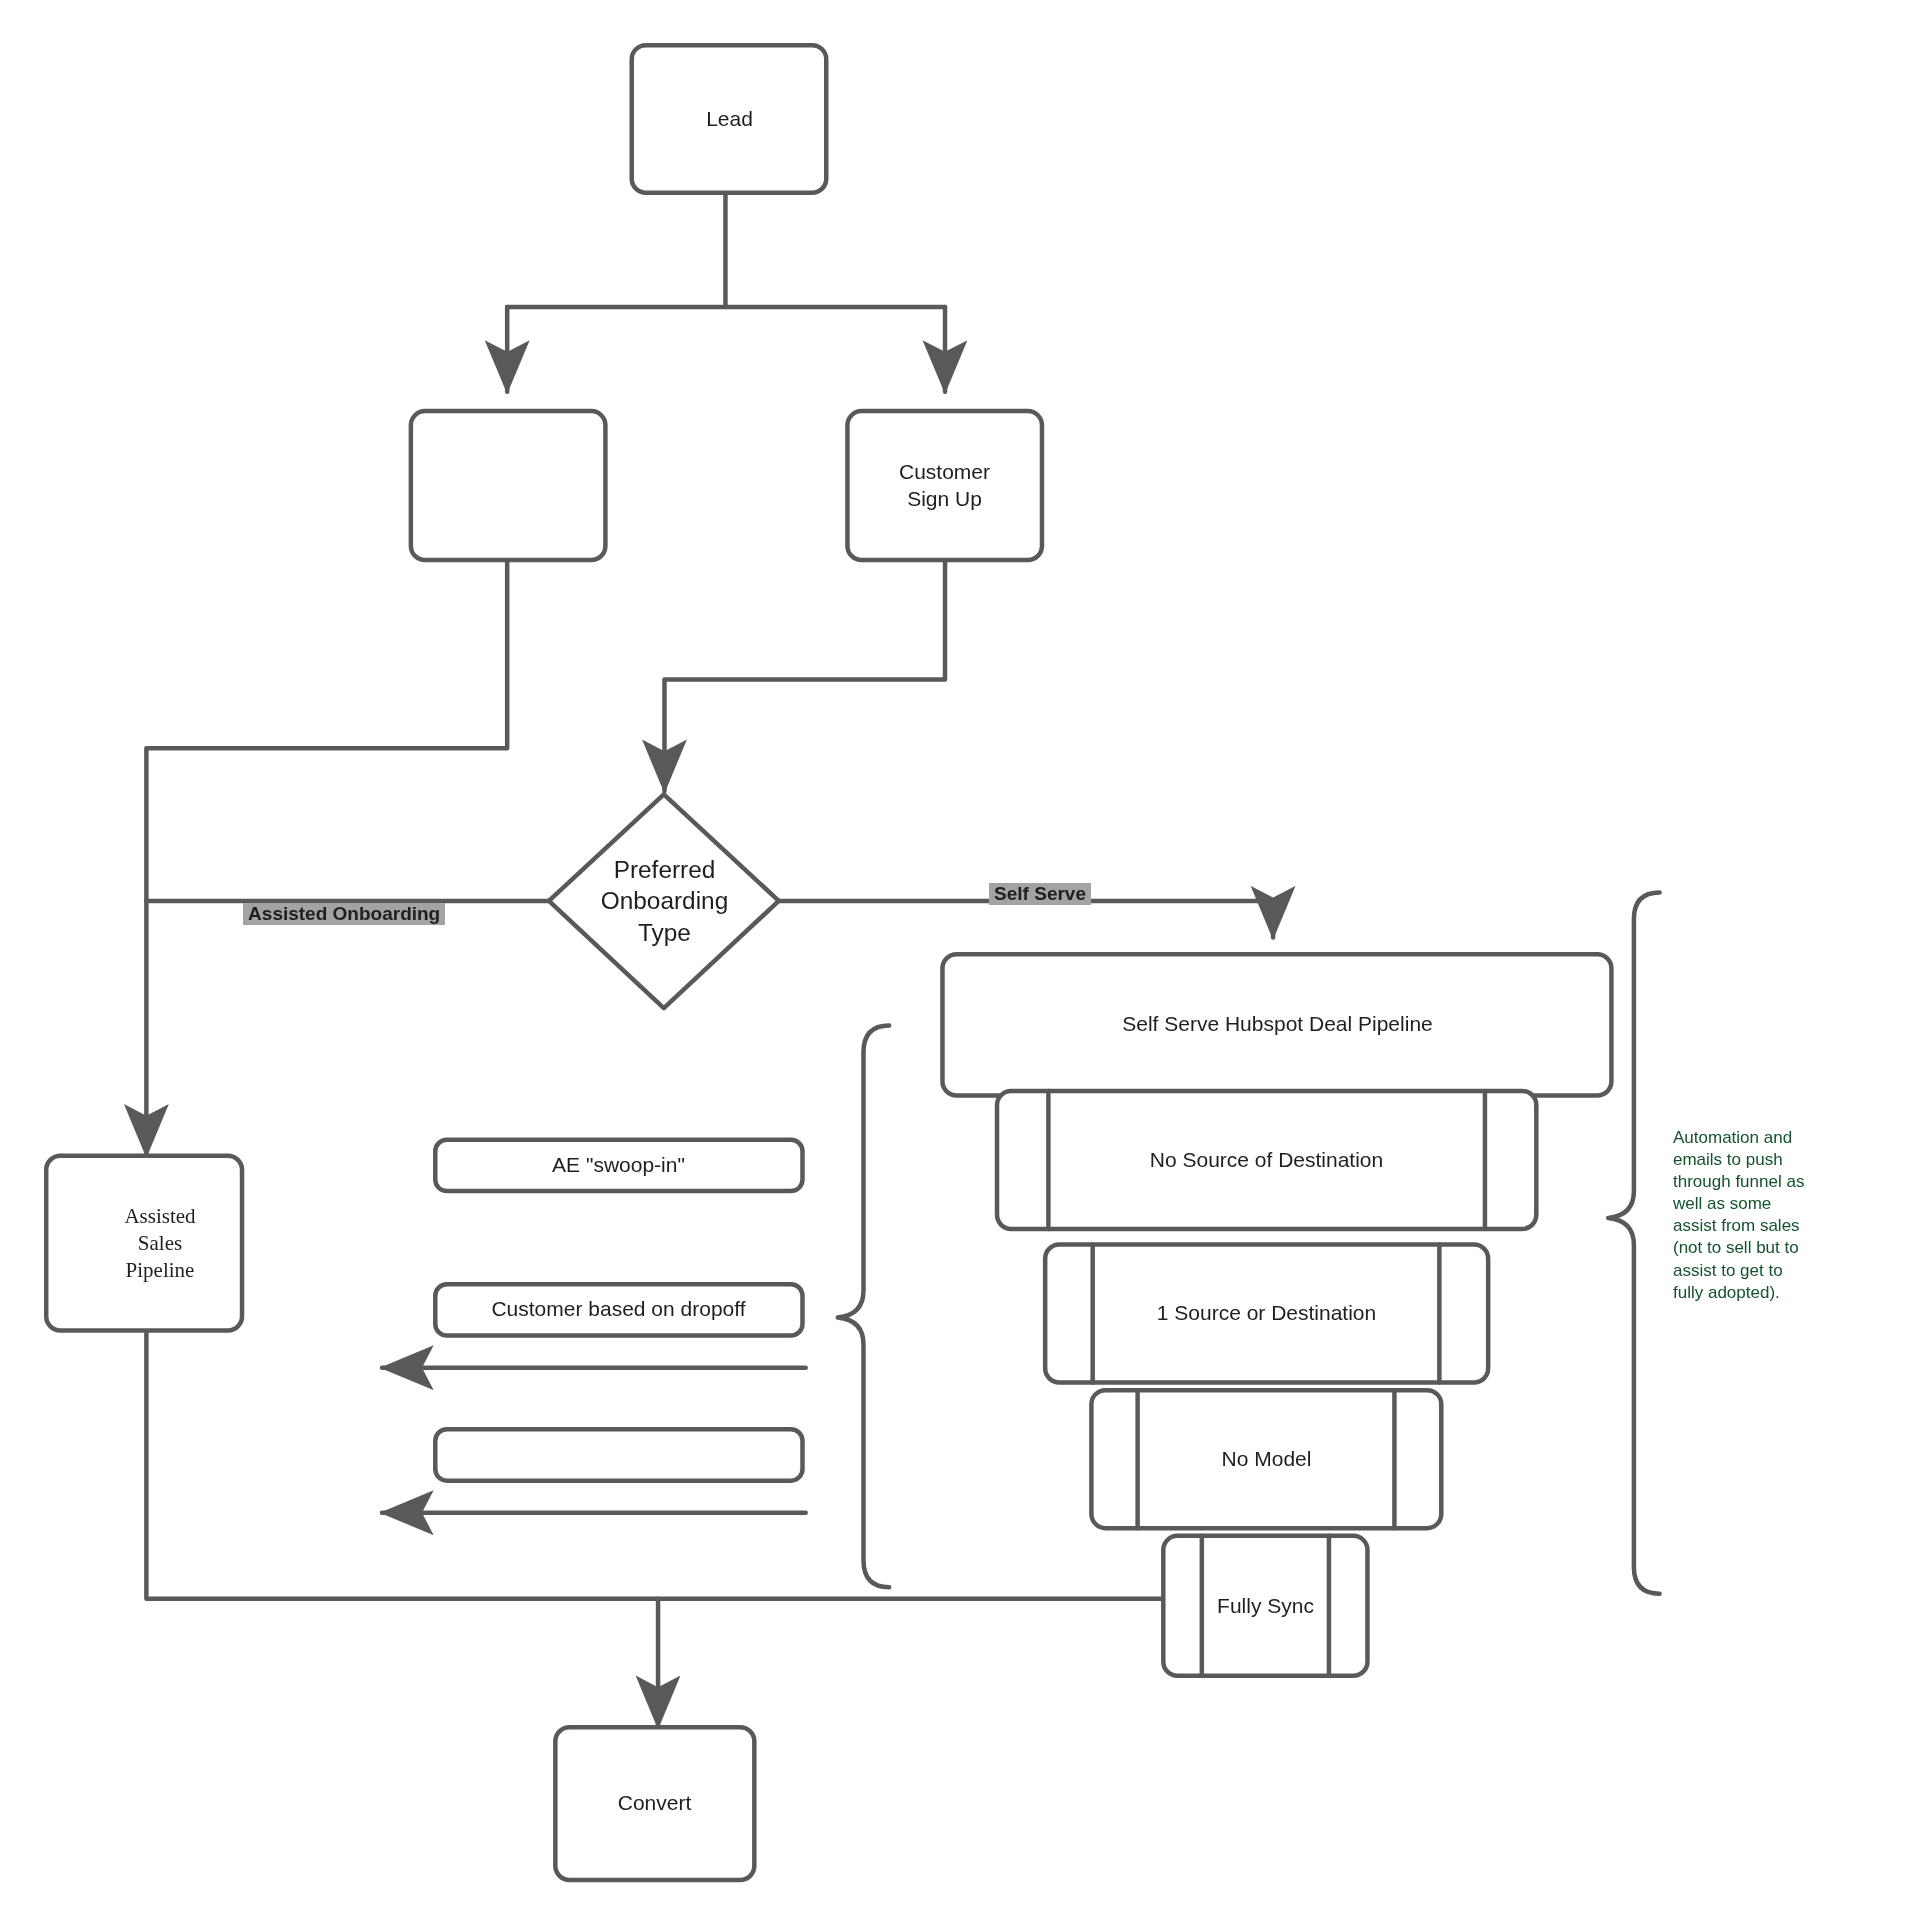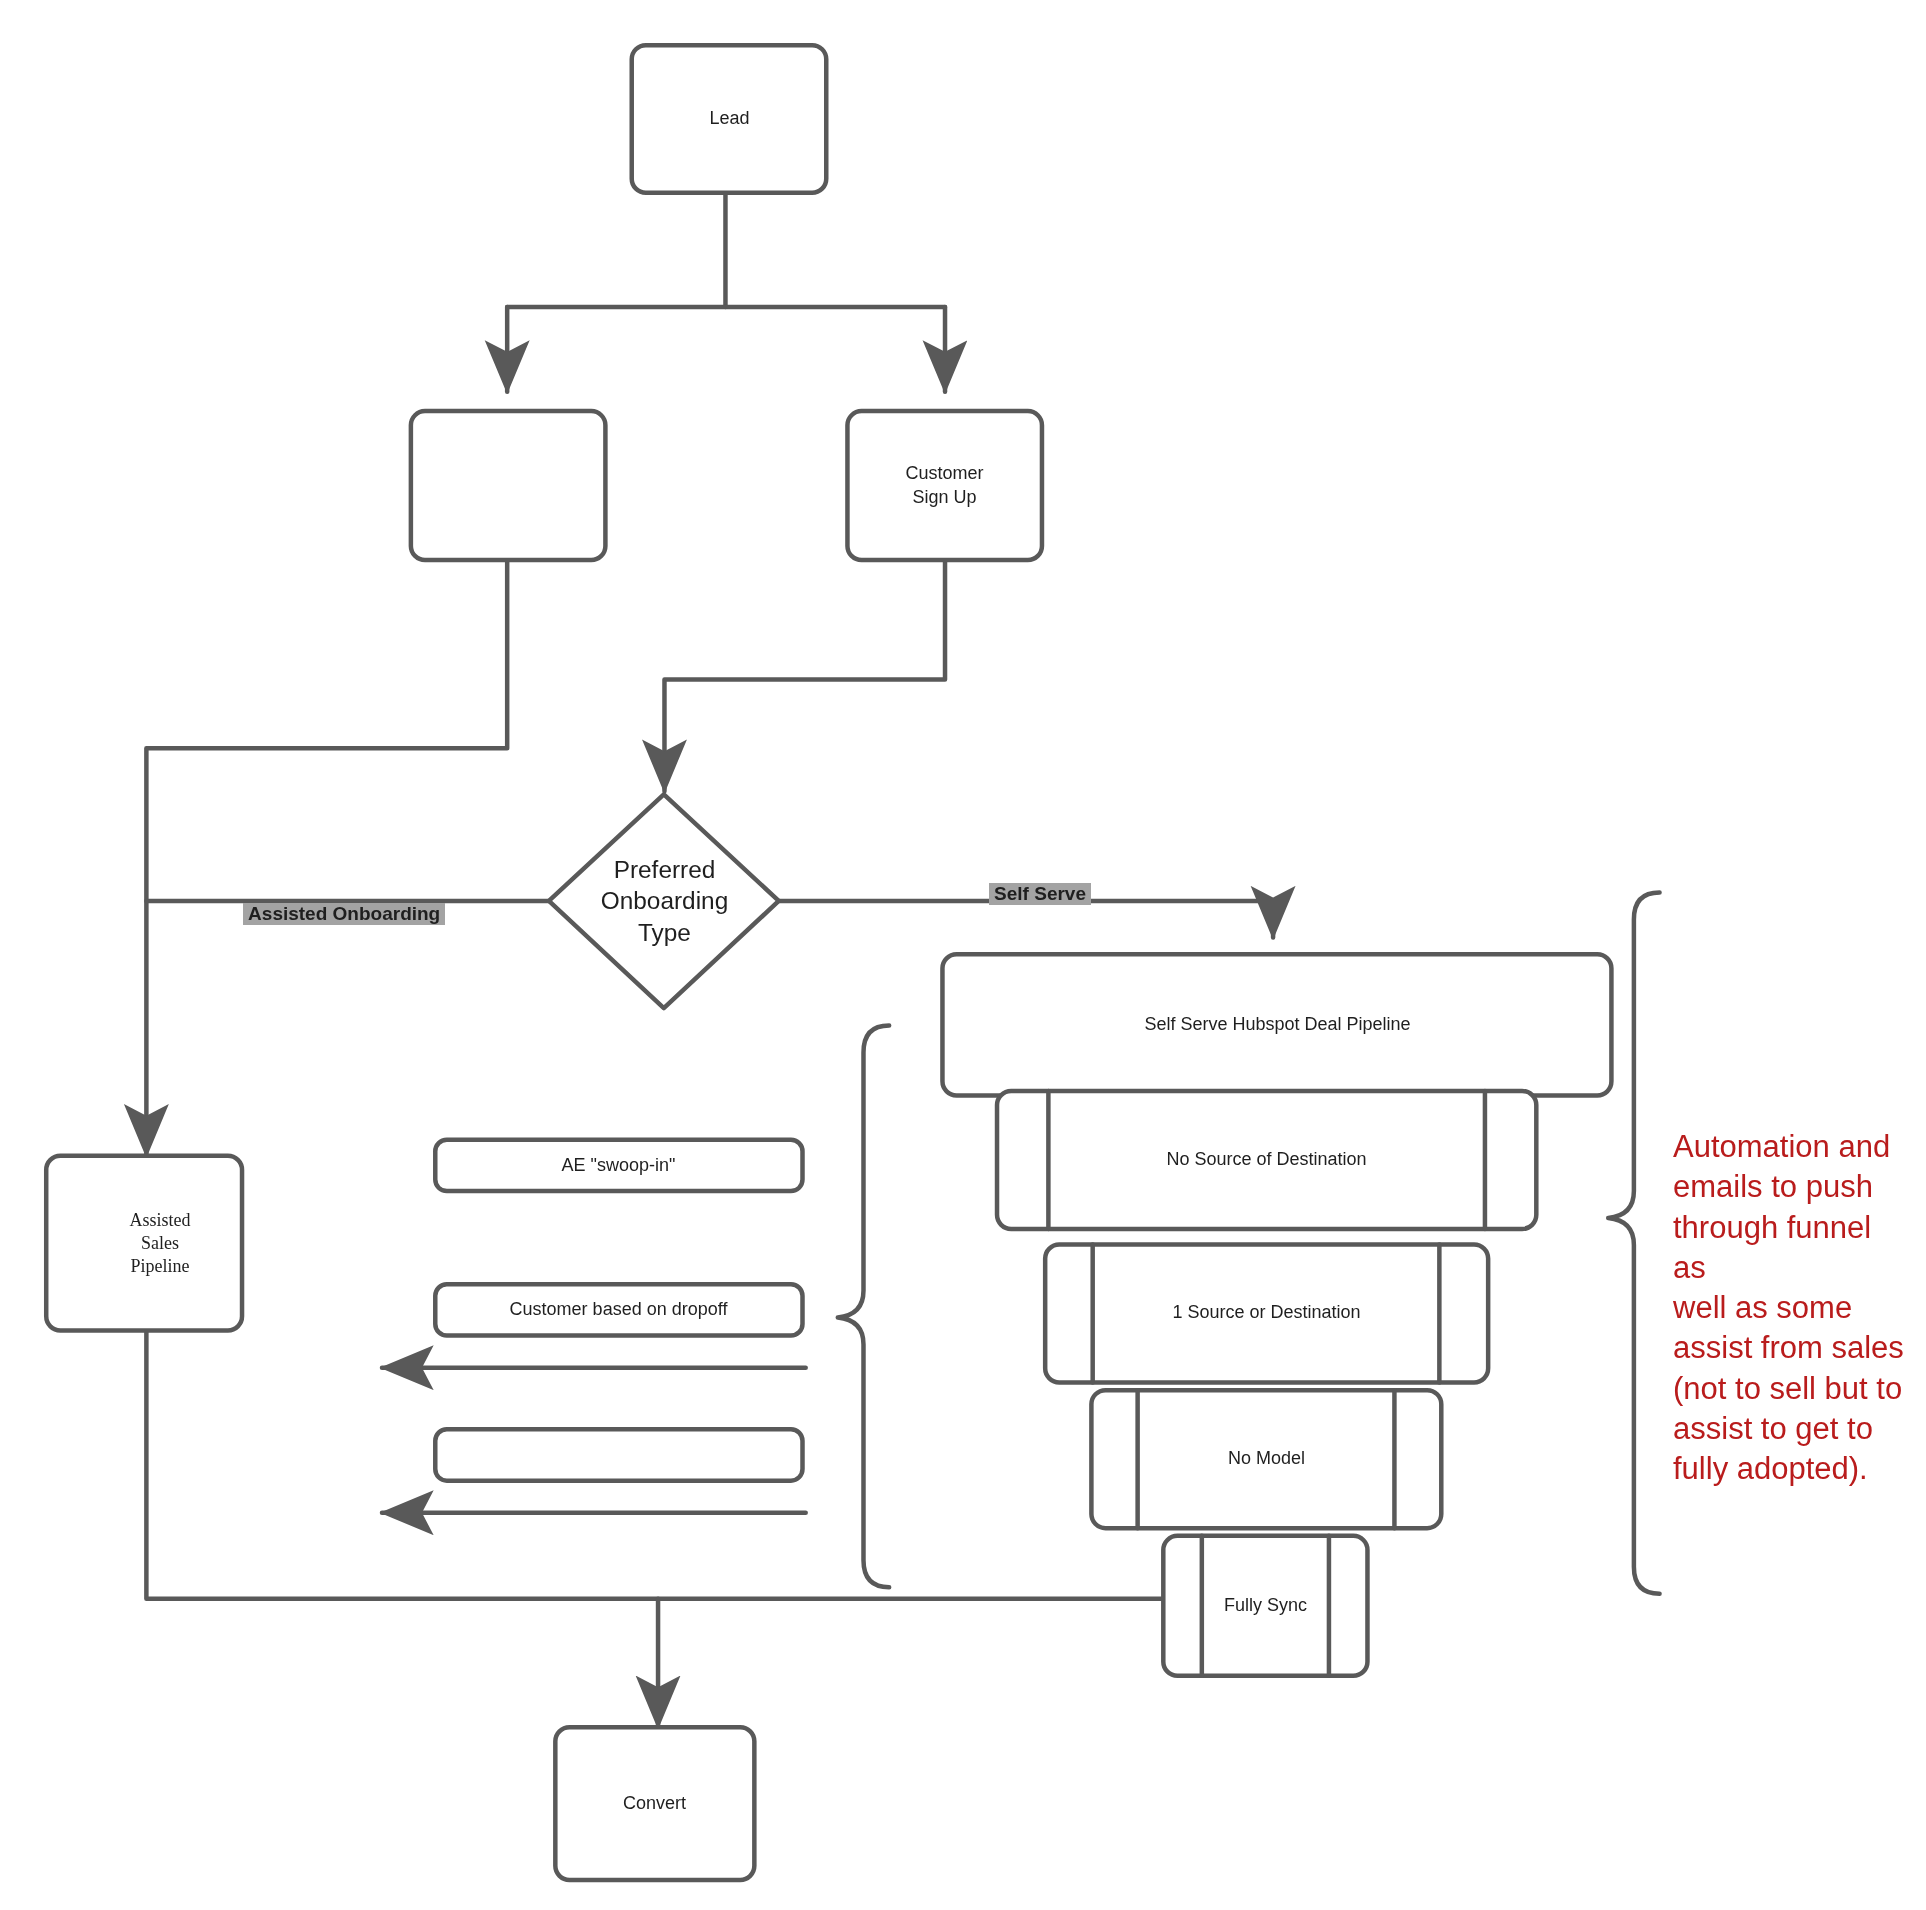--- a/index.html
+++ b/index.html
@@ -24,40 +24,40 @@
     width: 1926px;
     height: 1911px;
   }
   .node-text {
     position: absolute;
     display: flex;
     align-items: center;
     justify-content: center;
     text-align: center;
     color: #1f1f1f;
-    font-size: 18px;
+    font-size: 21px;
     line-height: 1.28;
     font-family: "Liberation Sans", sans-serif;
     pointer-events: none;
     white-space: pre-line;
   }
   .edge-label {
     position: absolute;
     color: #1f1f1f;
     font-size: 19px;
     font-weight: bold;
     font-family: "Liberation Sans", sans-serif;
     background: #a3a3a3;
     padding: 0 5.1px;
     white-space: nowrap;
   }
   .note-text {
     position: absolute;
-    color: #b91c1c;
-    font-size: 31px;
+    color: #14532d;
+    font-size: 17px;
     line-height: 1.3;
     font-family: "Liberation Sans", sans-serif;
     white-space: pre-line;
   }
 </style>
 </head>
 <body>
 
 <div id="canvas">
 

